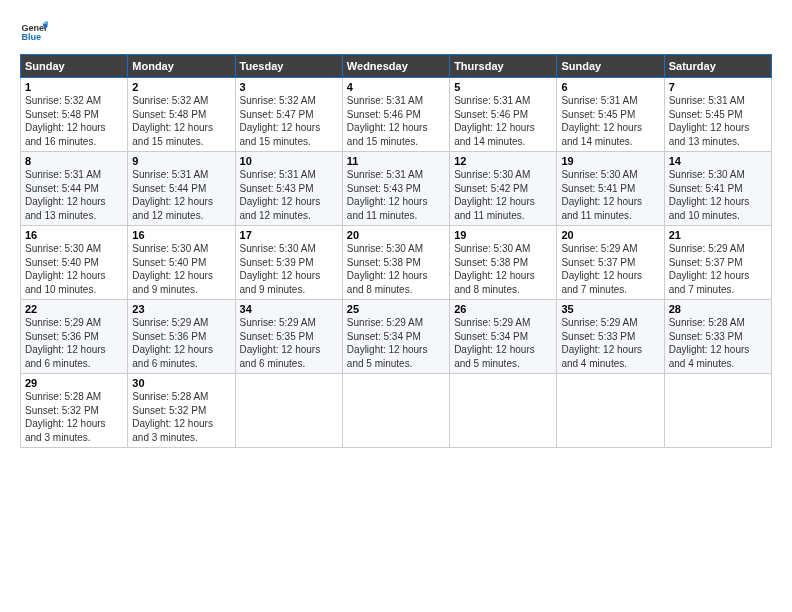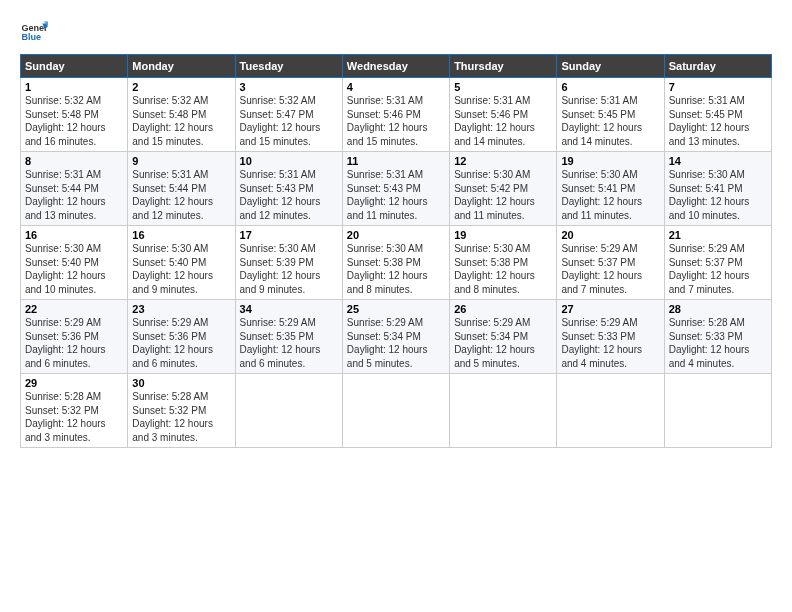--- a/index.html
+++ b/index.html
@@ -241,21 +241,21 @@
       </td>
           <td>
         <span class="day-num">25</span>
         <span class="cell-text">Sunrise: 5:29 AM<br>Sunset: 5:34 PM<br>Daylight: 12 hours and 5 minutes.</span>
       </td>
           <td>
         <span class="day-num">26</span>
         <span class="cell-text">Sunrise: 5:29 AM<br>Sunset: 5:34 PM<br>Daylight: 12 hours and 5 minutes.</span>
       </td>
           <td>
-        <span class="day-num">27</span>
+        <span class="day-num">35</span>
         <span class="cell-text">Sunrise: 5:29 AM<br>Sunset: 5:33 PM<br>Daylight: 12 hours and 4 minutes.</span>
       </td>
           <td>
         <span class="day-num">28</span>
         <span class="cell-text">Sunrise: 5:28 AM<br>Sunset: 5:33 PM<br>Daylight: 12 hours and 4 minutes.</span>
       </td>
         </tr>
         <tr class="last-row">
           <td>
         <span class="day-num">29</span>

